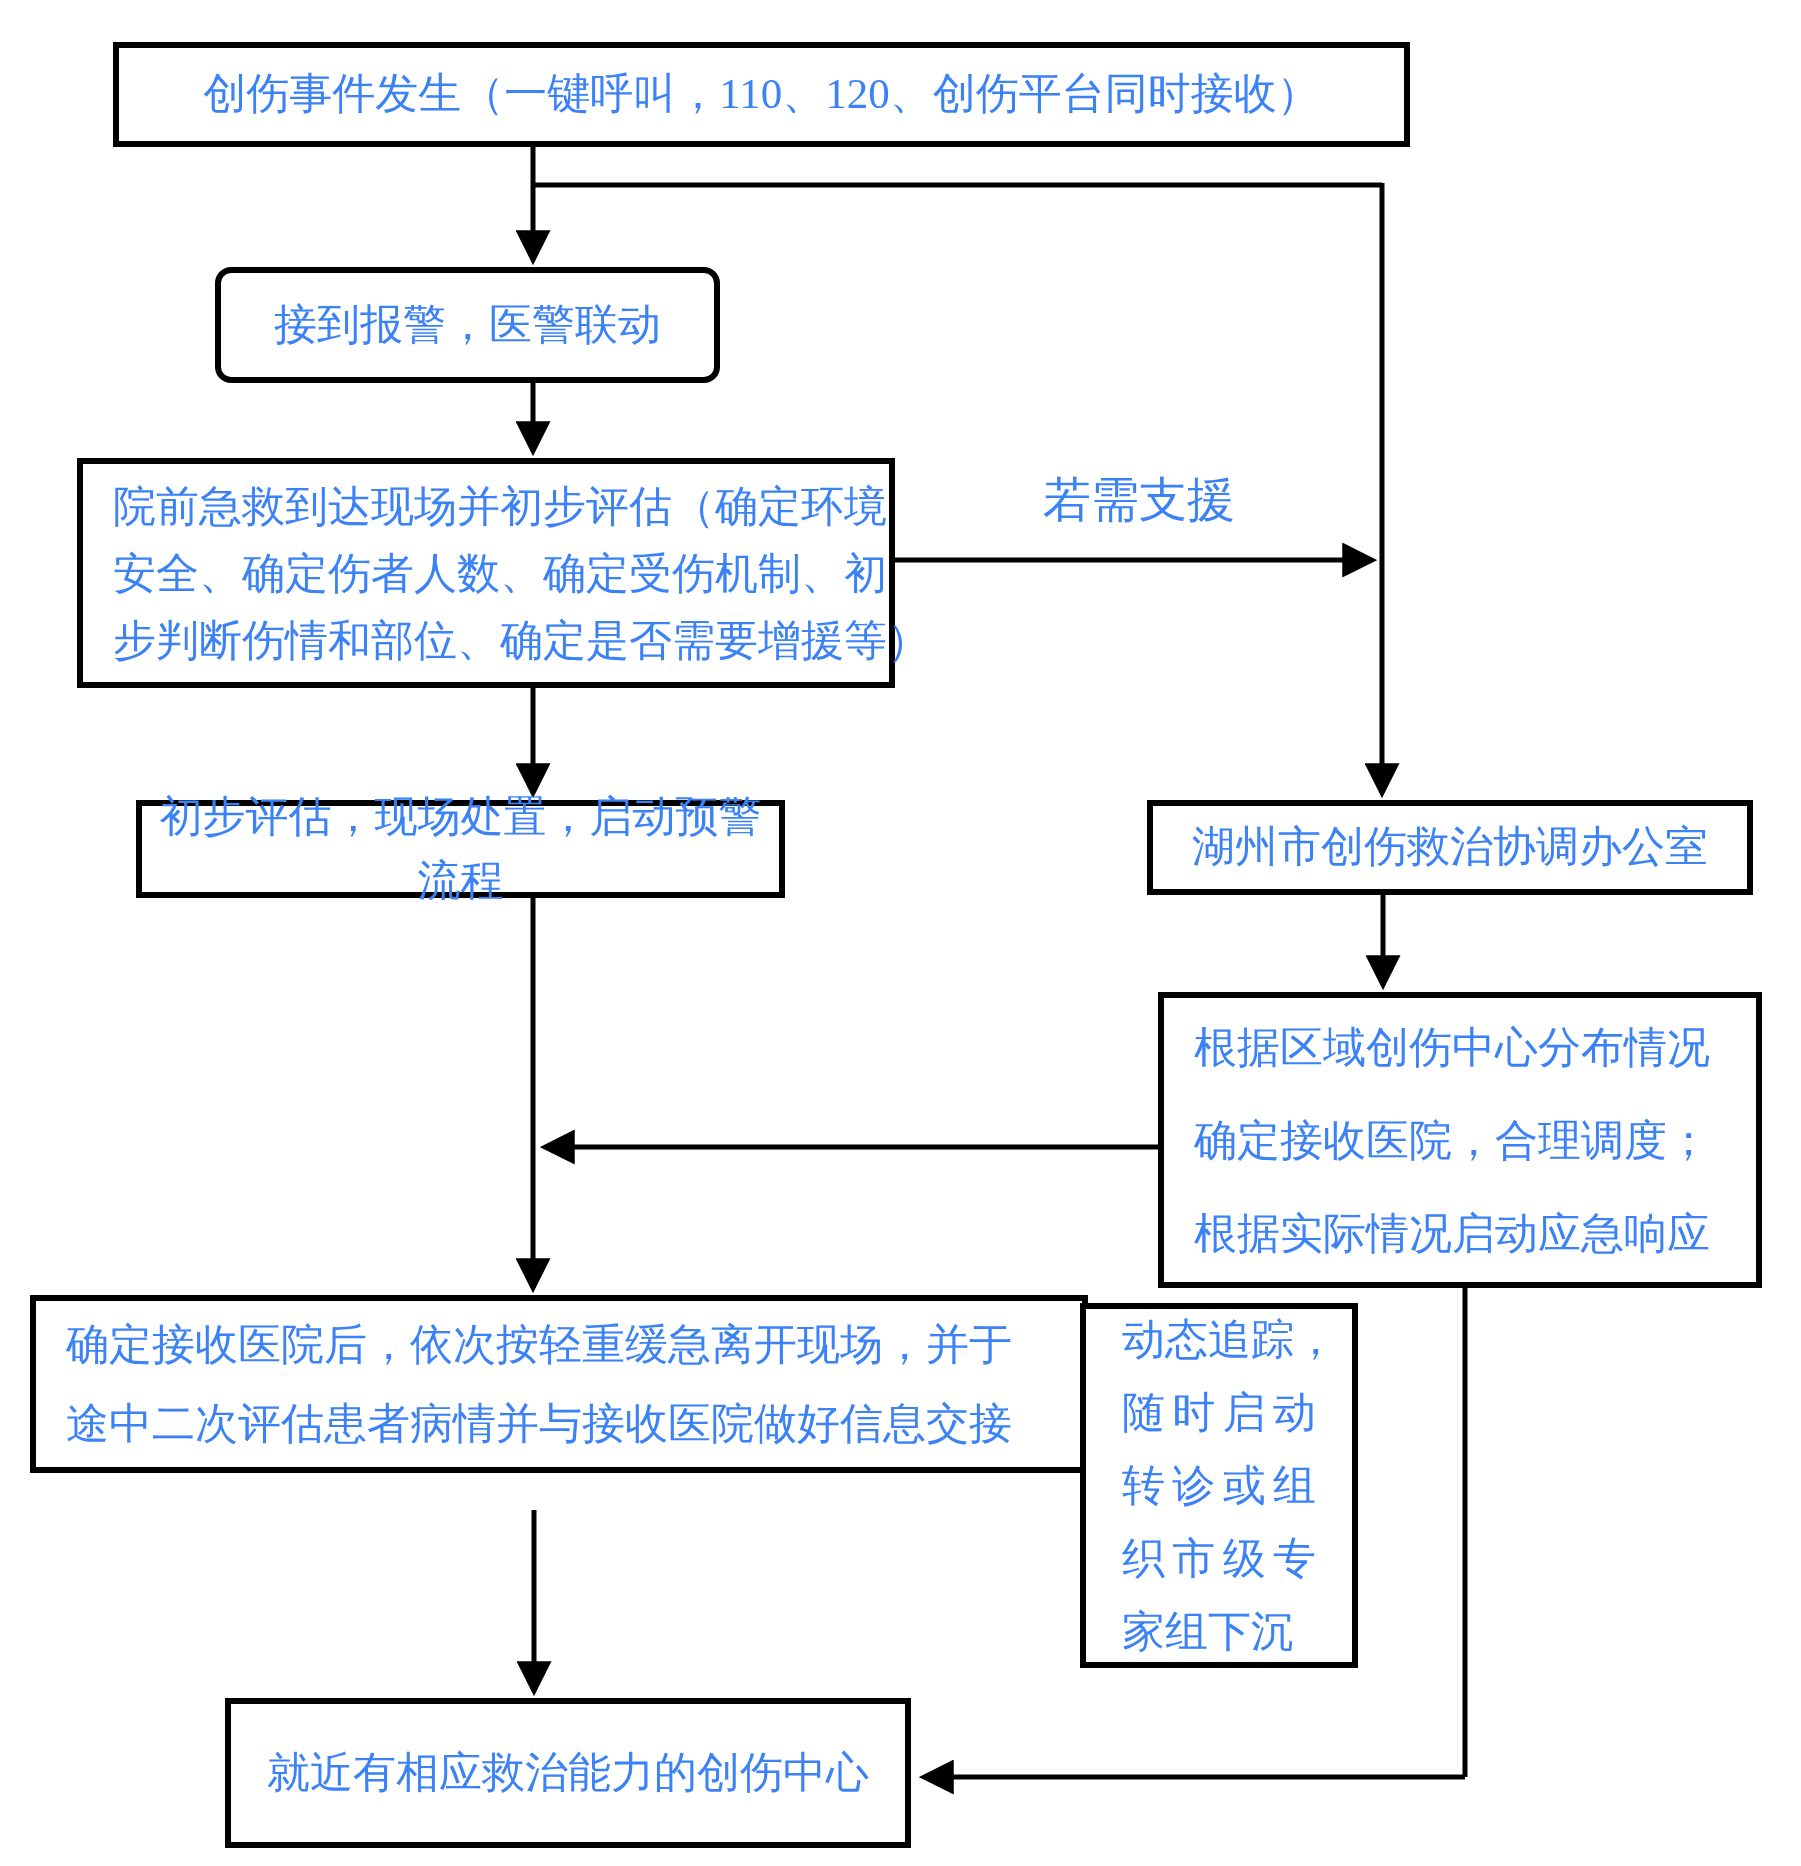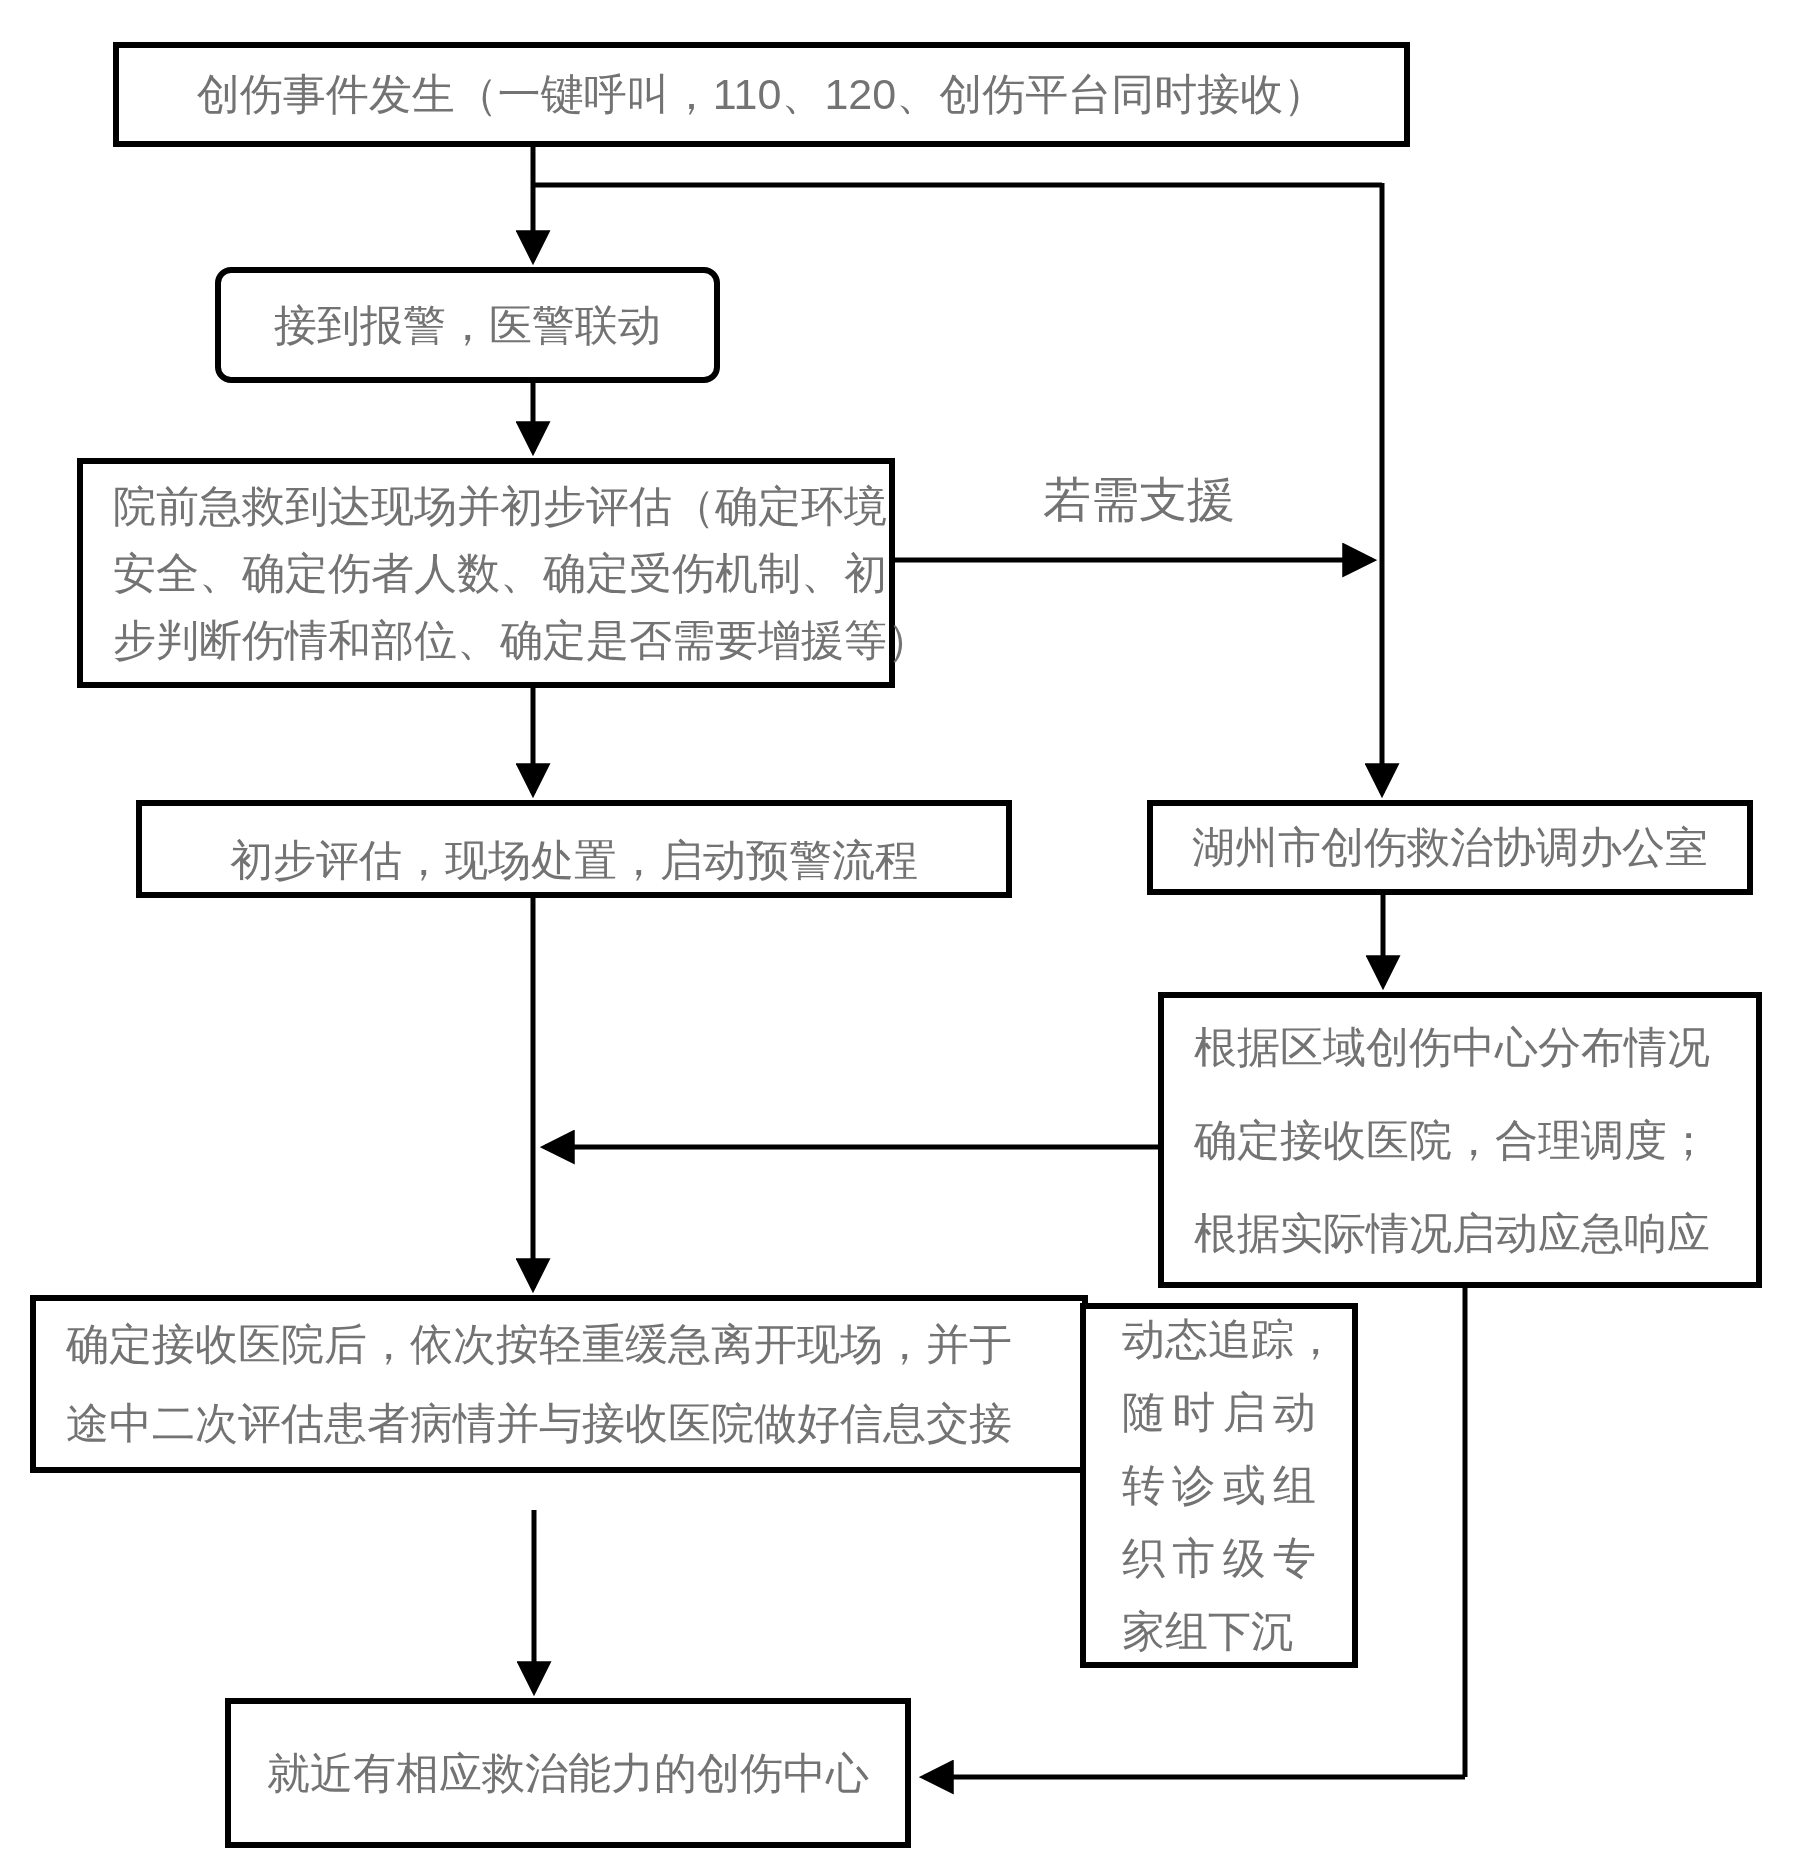--- a/index.html
+++ b/index.html
@@ -5,22 +5,22 @@
   html, body {
     margin: 0;
     padding: 0;
     background: #ffffff;
   }
   .canvas {
     position: relative;
     width: 1801px;
     height: 1866px;
     background: #ffffff;
-    font-family: Liberation Sans, sans-serif;
-    color: #737373;
+    font-family: Liberation Serif, serif;
+    color: #3b82f6;
   }
   .box {
     position: absolute;
     border: 6px solid #000000;
     background: #ffffff;
     box-sizing: border-box;
     font-size: 43px;
     line-height: 1.5;
   }
   .box.center {
@@ -108,21 +108,21 @@
   <div class="box" id="box-prehospital" style="left:77px; top:458px; width:818px; height:230px;">
     <div class="lines">
       <div class="line-row">院前急救到达现场并初步评估（确定环境</div>
       <div class="line-row">安全、确定伤者人数、确定受伤机制、初</div>
       <div class="line-row">步判断伤情和部位、确定是否需要增援等）</div>
     </div>
   </div>
 
   <div class="flow-label" style="left:1043px; top:468px;">若需支援</div>
 
-  <div class="box center" id="box-assessment" style="left:136px; top:800px; width:876px; height:98px;align-items:flex-end;">
+  <div class="box center" id="box-assessment" style="left:136px; top:800px; width:649px; height:98px;">
     <span>初步评估，现场处置，启动预警流程</span>
   </div>
 
   <div class="box center" id="box-office" style="left:1147px; top:800px; width:606px; height:95px;">
     <span>湖州市创伤救治协调办公室</span>
   </div>
 
   <div class="box" id="box-dispatch" style="left:1158px; top:992px; width:604px; height:296px;">
     <div class="lines">
       <div class="line-row">根据区域创伤中心分布情况</div>

